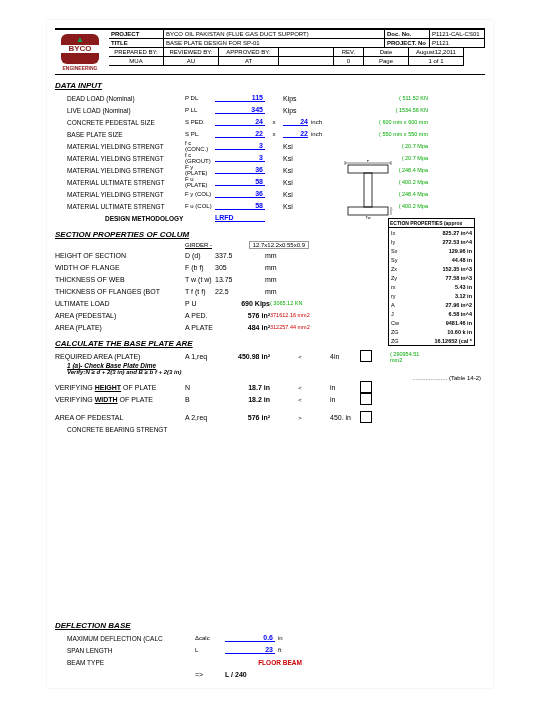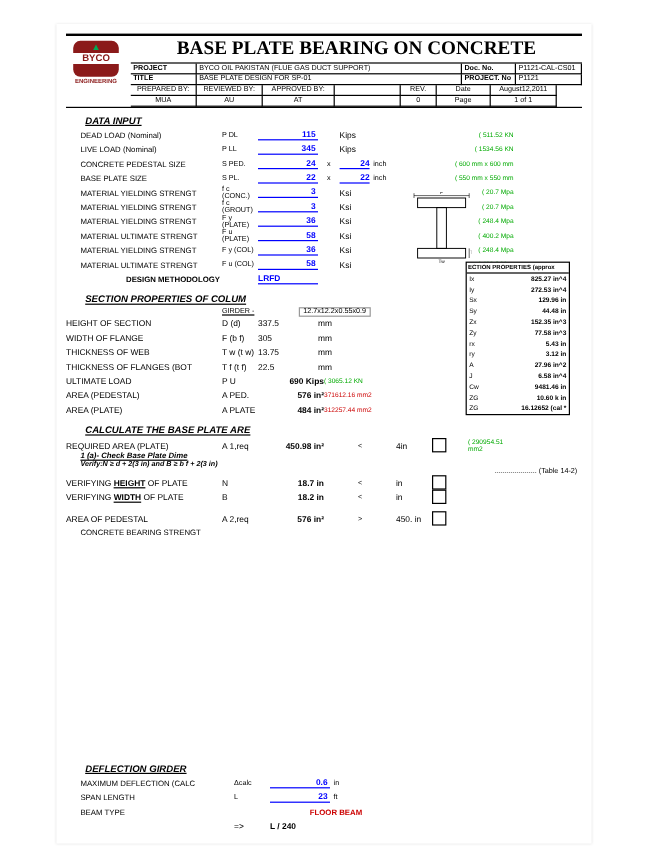--- a/index.html
+++ b/index.html
@@ -9,21 +9,21 @@
 .logo-badge{width:38px;height:30px;background:linear-gradient(180deg,#8B1A1A 0%,#8B1A1A 35%,#fff 35%,#fff 65%,#8B1A1A 65%);border-radius:6px;display:flex;align-items:center;justify-content:center;font-weight:bold;font-size:8px;color:#8B1A1A;position:relative}
 .logo-plant{position:absolute;top:1px;left:50%;transform:translateX(-50%);color:#0a5;font-size:8px}
 .logo-sub{font-size:5px;color:#8B1A1A;font-weight:bold;margin-top:1px}
 .hdr-r{flex:1}
 .title{font-family:'Times New Roman',serif;font-size:16px;font-weight:bold;text-align:center;border-bottom:1px solid #000;padding:2px}
 .meta{display:grid;grid-template-columns:55px 1fr 45px 55px}
 .meta>div{border-right:1px solid #000;border-bottom:1px solid #000;padding:1px 2px;font-size:6px}
 .meta .lab{font-weight:bold}
 .meta2{display:grid;grid-template-columns:55px 55px 60px 55px 30px 45px 55px}
 .meta2>div{border-right:1px solid #000;border-bottom:1px solid #000;padding:1px 2px;font-size:6px;text-align:center}
-.sec-h{font-weight:bold;font-style:italic;text-decoration:underline;font-size:8px;margin:6px 16px 2px}
+.sec-h{font-weight:bold;font-style:italic;text-decoration:underline;font-size:8px;margin:6px 0 2px}
 .row{display:grid;grid-template-columns:130px 30px 50px 18px 25px 40px 80px;align-items:center;height:12px}
 .row .lab{padding-left:12px;font-size:6.5px}
 .row .sym{font-size:6px;text-align:left}
 .row .val{text-align:right;color:#00f;font-weight:bold;border-bottom:1px solid #00f;font-size:7px;padding-right:2px}
 .row .x{text-align:center;font-size:6px}
 .row .val2{text-align:right;color:#00f;font-weight:bold;border-bottom:1px solid #00f;font-size:7px}
 .row .unit{font-size:6px;padding-left:3px}
 .row .note{color:#0a0;font-size:5.5px;text-align:right}
 .ibeam{position:absolute;right:100px;top:140px;width:50px;height:60px}
 .ibeam svg{width:100%;height:100%}
@@ -52,21 +52,20 @@
 <div class="page rel">
   <div class="hdr">
     <div class="logo">
       <div class="logo-badge">
           <span class="logo-plant">▲</span>
           <span>BYCO</span>
         </div>
       <div class="logo-sub">ENGINEERING</div>
     </div>
     <div class="hdr-r">
-      <div class="title">BASE PLATE BEARING ON CONCRETE</div>
       <div class="meta">
         <div class="lab">PROJECT</div>
           <div>BYCO OIL PAKISTAN (FLUE GAS DUCT SUPPORT)</div>
           <div class="lab">Doc. No.</div>
           <div>P1121-CAL-CS01</div>
         <div class="lab">TITLE</div>
           <div>BASE PLATE DESIGN FOR SP-01</div>
           <div class="lab">PROJECT. No</div>
           <div>P1121</div>
       </div>
@@ -350,21 +349,21 @@
       <div><span class="box"></span></div>
     </div>
 
   <div class="row">
       <div class="lab">CONCRETE BEARING STRENGT</div>
     </div>
 
   <div class="gap"></div>
 
   <div class="defl">
-    <div class="sec-h">DEFLECTION GIRDER</div>
+    <div class="sec-h">DEFLECTION BASE</div>
     <div class="row">
         <div class="lab">MAXIMUM DEFLECTION (CALC</div>
         <div class="sym">Δcalc</div>
         <div class="val">0.6</div>
         <div class="unit">in</div>
       </div>
     <div class="row">
         <div class="lab">SPAN LENGTH</div>
         <div class="sym">L</div>
         <div class="val">23</div>

